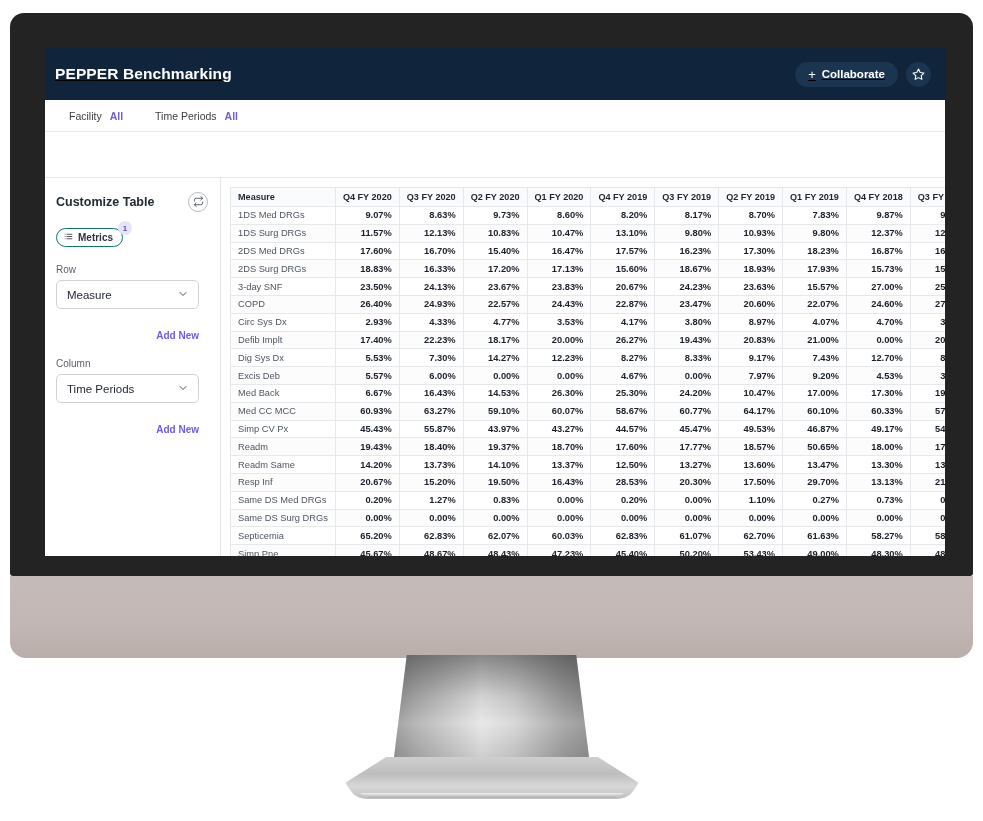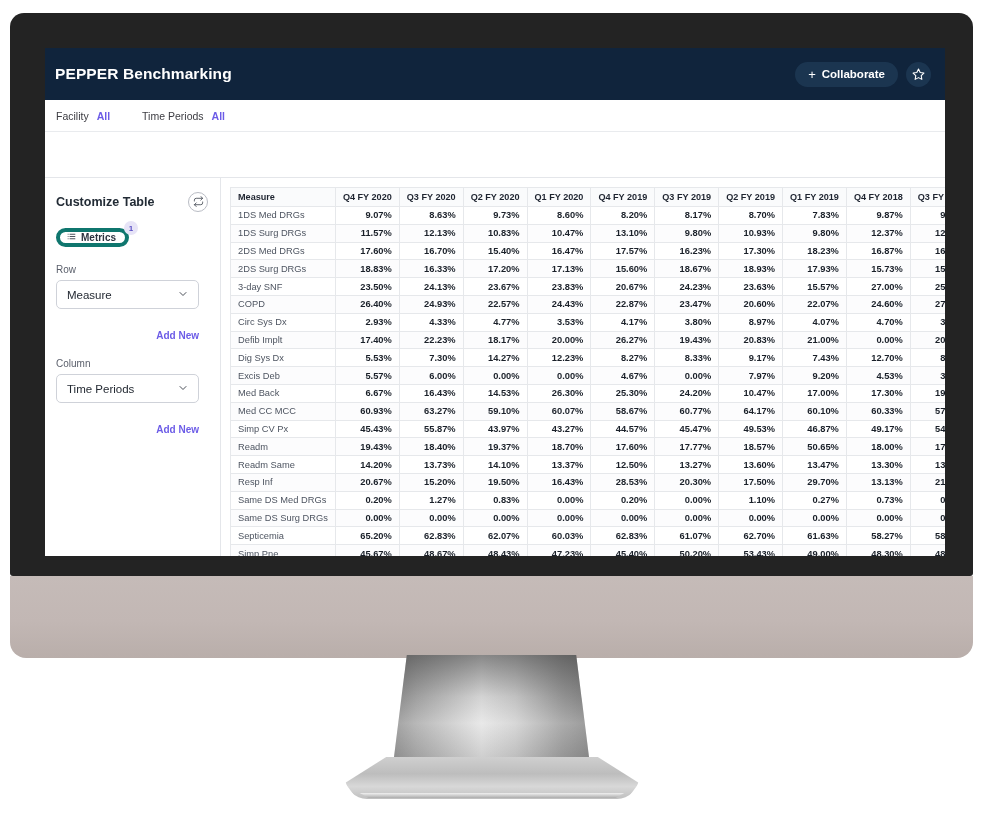--- a/index.html
+++ b/index.html
@@ -58,20 +58,21 @@
     clip-path: polygon(5% 0%, 95% 0%, 92% 100%, 8% 100%);
   }
 
   
   #app { position: relative; width: 900px; height: 508px; background:#fff; }
 
   .topbar {
     height: 52px; background: #10243c;
     display: flex; align-items: center; padding: 0 14px 0 10px;
     position: relative;
+    text-decoration: underline;
   }
   .app-title {
     color: #ffffff; font-size: 15.5px; font-weight: bold;
     letter-spacing: .1px; margin-left: 0px;
   }
   .topbar-actions { margin-left: auto; display: flex; align-items: center; gap: 8px; }
   .collab-btn {
     background: #1b3550; color: #fff; border: none;
     border-radius: 14px; height: 25px; padding: 0 13px;
     font-size: 11.5px; font-family: inherit; font-weight: bold;
@@ -80,21 +81,21 @@
   .collab-plus { font-size: 13px; font-weight: normal; line-height: 1; }
   .icon-btn {
     background: #1b3550; border: none; border-radius: 50%;
     width: 25px; height: 25px; display:flex; align-items:center; justify-content:center;
     cursor: pointer;
   }
   .icon-btn svg { display:block; }
 
   .filterbar {
     height: 32px; background:#fff; border-bottom: 1px solid #e9ebee;
-    display: flex; align-items: center; gap: 8px; padding: 0 11px;
+    display: flex; align-items: center; gap: 8px; padding: 0 24px;
     font-size: 10.5px;
   }
   .filter-label { color: #3c3c42; }
   .filter-value { color: #6c5ce7; font-weight: bold; cursor: pointer; }
   .filter-gap { width: 16px; }
 
   .spacer-band { height: 45px; background:#fff; }
 
   .workarea { display: flex; height: calc(508px - 52px - 32px - 45px); }
 
@@ -105,21 +106,21 @@
   }
   .sidebar-head { display:flex; align-items:center; justify-content:space-between;gap:28px; }
   .sidebar-title { font-size: 12.5px; font-weight: bold; color:#222b35; }
   .swap-btn {
     width: 20px; height: 20px; border-radius: 50%;
     border: 1px solid #b9bcc4; background:#fff;
     display:flex; align-items:center; justify-content:center; cursor:pointer;
   }
   .metrics-wrap { position: relative; display:inline-block; margin-top: 16px; }
   .metrics-chip {
-    border: 4px solid #0f766e; background:#fff; border-radius: 12px;
+    border: 1px solid #0f766e; background:#fff; border-radius: 12px;
     height: 19px; padding: 0 9px 0 7px; display:flex; align-items:center; gap:5px;
     font-size: 10px; font-weight: bold; color:#2d3340; cursor:pointer;
   }
   .metrics-badge {
     position:absolute; top:-7px; right:-9px;
     background:#e7e4f7; color:#5a4fc4; border-radius:50%;
     width:14px; height:14px; font-size:8px; font-weight:bold;
     display:flex; align-items:center; justify-content:center;
   }
   .field-label { font-size: 10px; color:#5a5f6b; margin: 17px 0 5px; }

